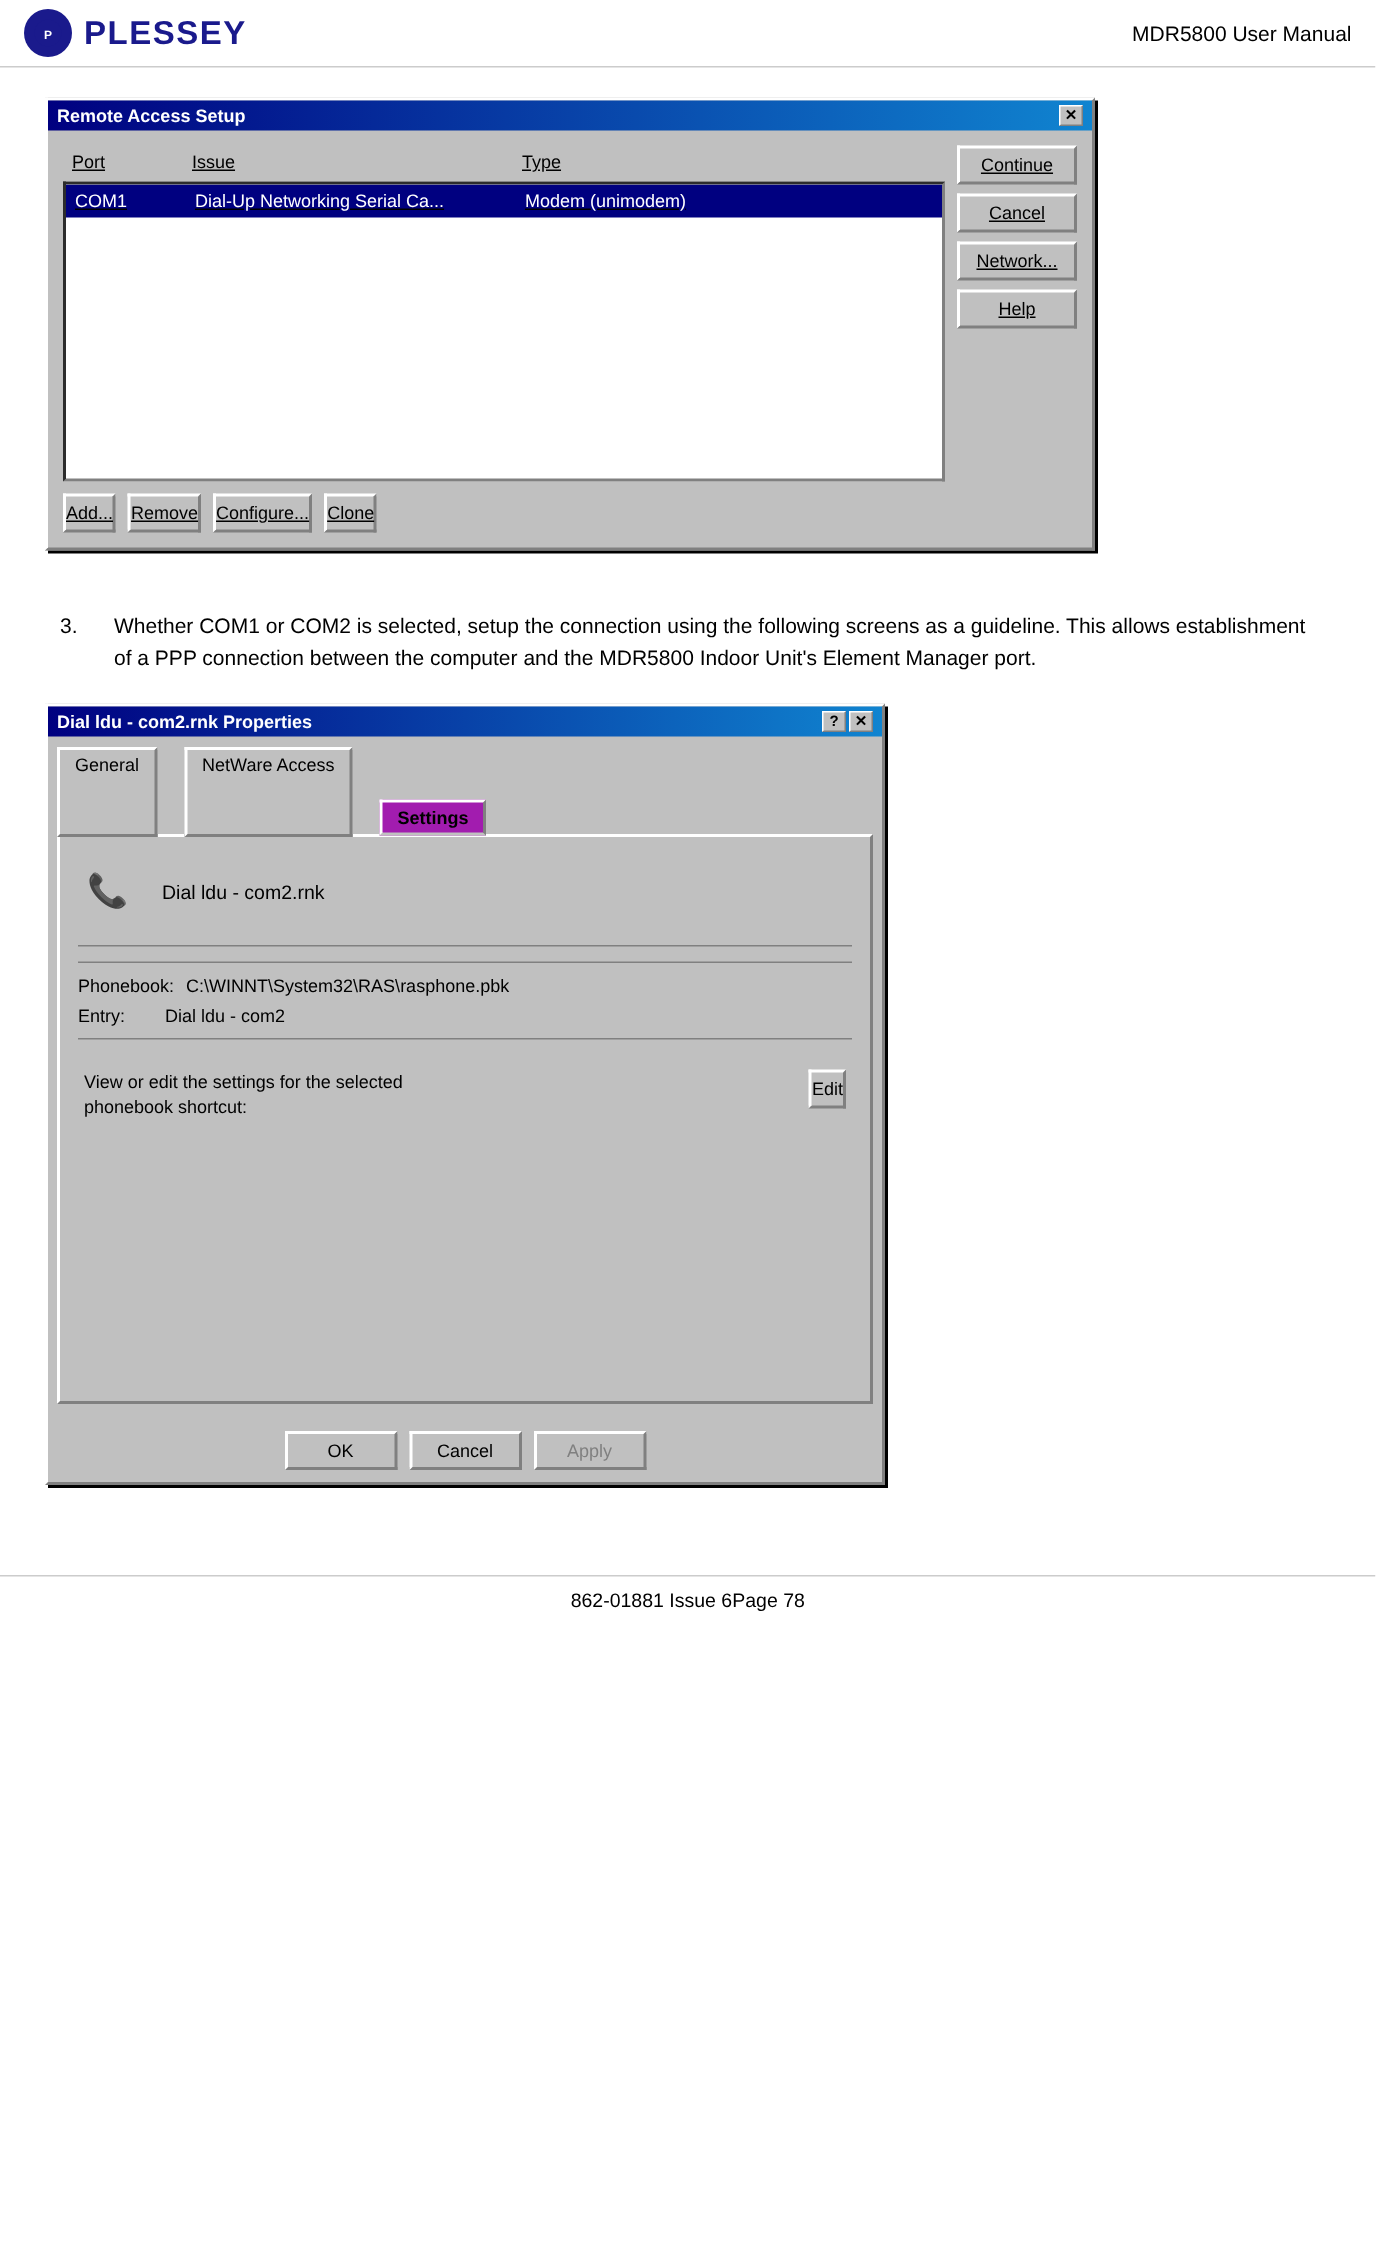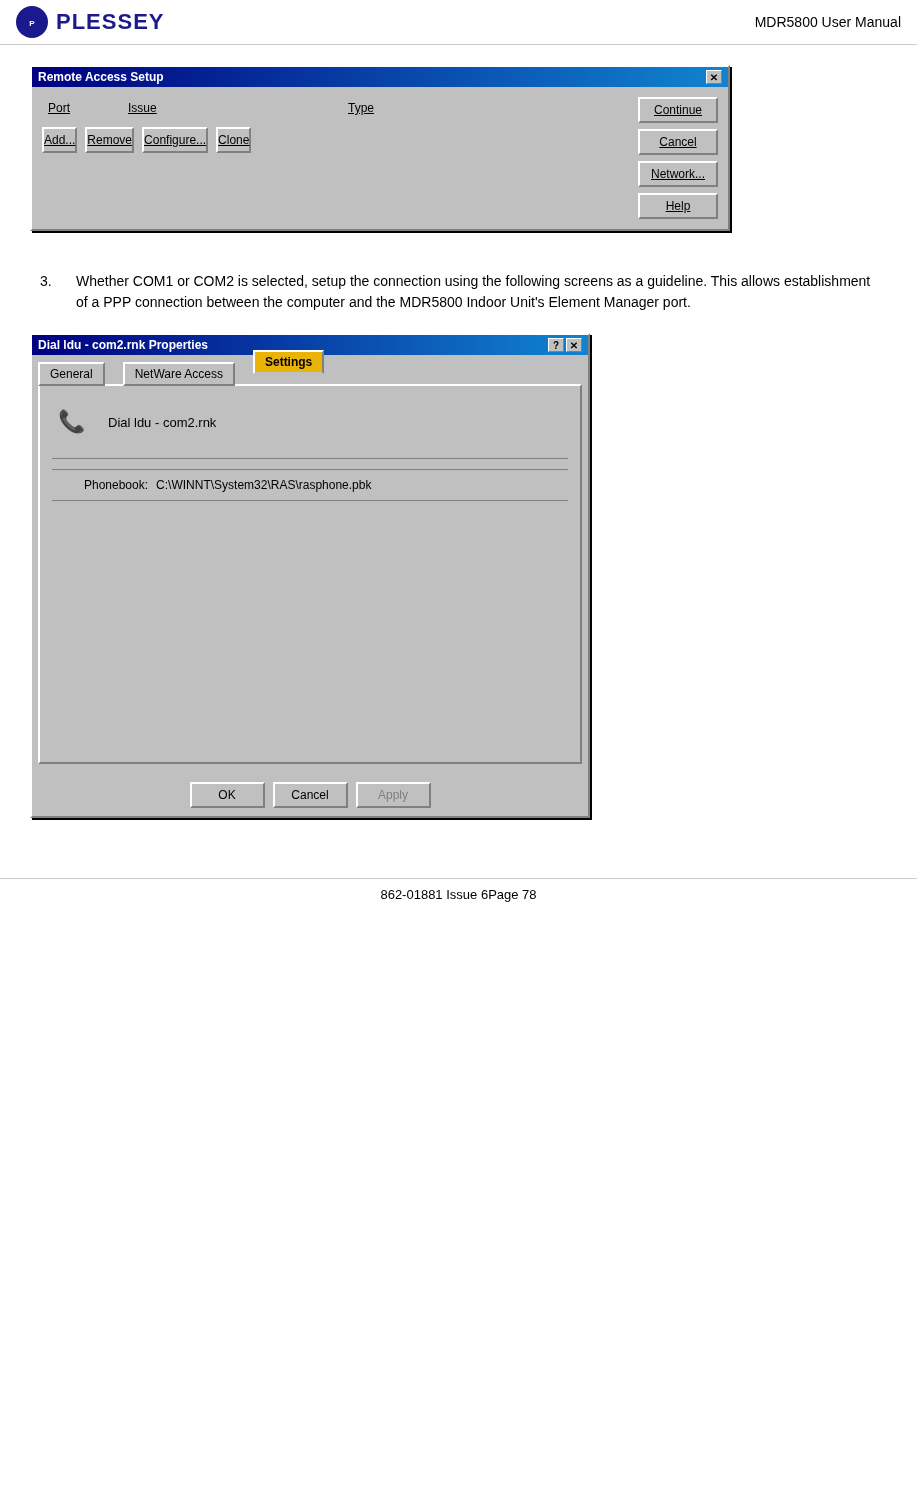--- a/index.html
+++ b/index.html
@@ -181,24 +181,25 @@
       background: #c0c0c0;
       border: 2px solid;
       border-color: #ffffff #808080 #808080 #ffffff;
       padding: 3px 10px;
       font-size: 12px;
       cursor: pointer;
       position: relative;
       bottom: -1px;
     }
     .tab.active {
-      background: #eab308;
+      background: #a21caf;
       border-bottom-color: #c0c0c0;
       font-weight: bold;
-      bottom: 11px;
+      bottom: 0;
+      margin-top: 36px;
     }
     .tab-content {
       background: #c0c0c0;
       border: 2px solid;
       border-color: #ffffff #808080 #808080 #ffffff;
       padding: 12px;
       min-height: 380px;
     }
     .props-icon-row {
       display: flex;
@@ -228,21 +229,20 @@
       margin-bottom: 6px;
     }
     .props-inline {
       display: flex;
       gap: 8px;
       align-items: baseline;
       font-size: 12px;
     }
     .props-inline-label {
       min-width: 50px;
-      margin-left: 32px;
     }
     .edit-view-section {
       display: flex;
       align-items: flex-start;
       justify-content: space-between;
       margin-top: 16px;
       padding: 4px;
       background: #c0c0c0;
     }
     .edit-view-text {
@@ -297,20 +297,27 @@
       <span class="win-titlebar-title">Remote Access Setup</span>
       <div class="win-close-btn">✕</div>
     </div>
     <div class="win-dialog-body">
       <div class="ras-layout">
         <div class="ras-table-area">
           <div class="ras-table-header">
             <span>Port</span>
             <span>Issue</span>
             <span>Type</span>
+          </div>
+          <div class="ras-table-list">
+            <div class="ras-table-row">
+              <span>COM1</span>
+              <span>Dial-Up Networking Serial Ca...</span>
+              <span>Modem (unimodem)</span>
+            </div>
           </div>
           <div class="ras-bottom-buttons">
             <button class="win-btn">Add...</button>
             <button class="win-btn">Remove</button>
             <button class="win-btn">Configure...</button>
             <button class="win-btn">Clone</button>
           </div>
         </div>
         <div class="ras-buttons-right">
           <button class="win-btn">Continue</button>
@@ -358,23 +365,33 @@
 
         <hr class="props-separator">
 
         <div class="props-field-group">
           <div class="props-inline">
             <span class="props-inline-label">Phonebook:</span>
             <span>C:\WINNT\System32\RAS\rasphone.pbk</span>
           </div>
         </div>
 
+        <div class="props-field-group">
+          <div class="props-inline">
+            <span class="props-inline-label">Entry:</span>
+            <span>Dial ldu - com2</span>
+          </div>
+        </div>
 
         <hr class="props-separator">
 
+        <div class="edit-view-section">
+          <span class="edit-view-text">View or edit the settings for the selected phonebook shortcut:</span>
+          <button class="win-btn">Edit</button>
+        </div>
       </div>
     </div>
 
     
     <div class="dialog-bottom-buttons" style="padding: 8px;">
       <button class="win-btn win-btn-wide">OK</button>
       <button class="win-btn win-btn-wide">Cancel</button>
       <button class="win-btn win-btn-wide win-btn-disabled">Apply</button>
     </div>
   </div>

